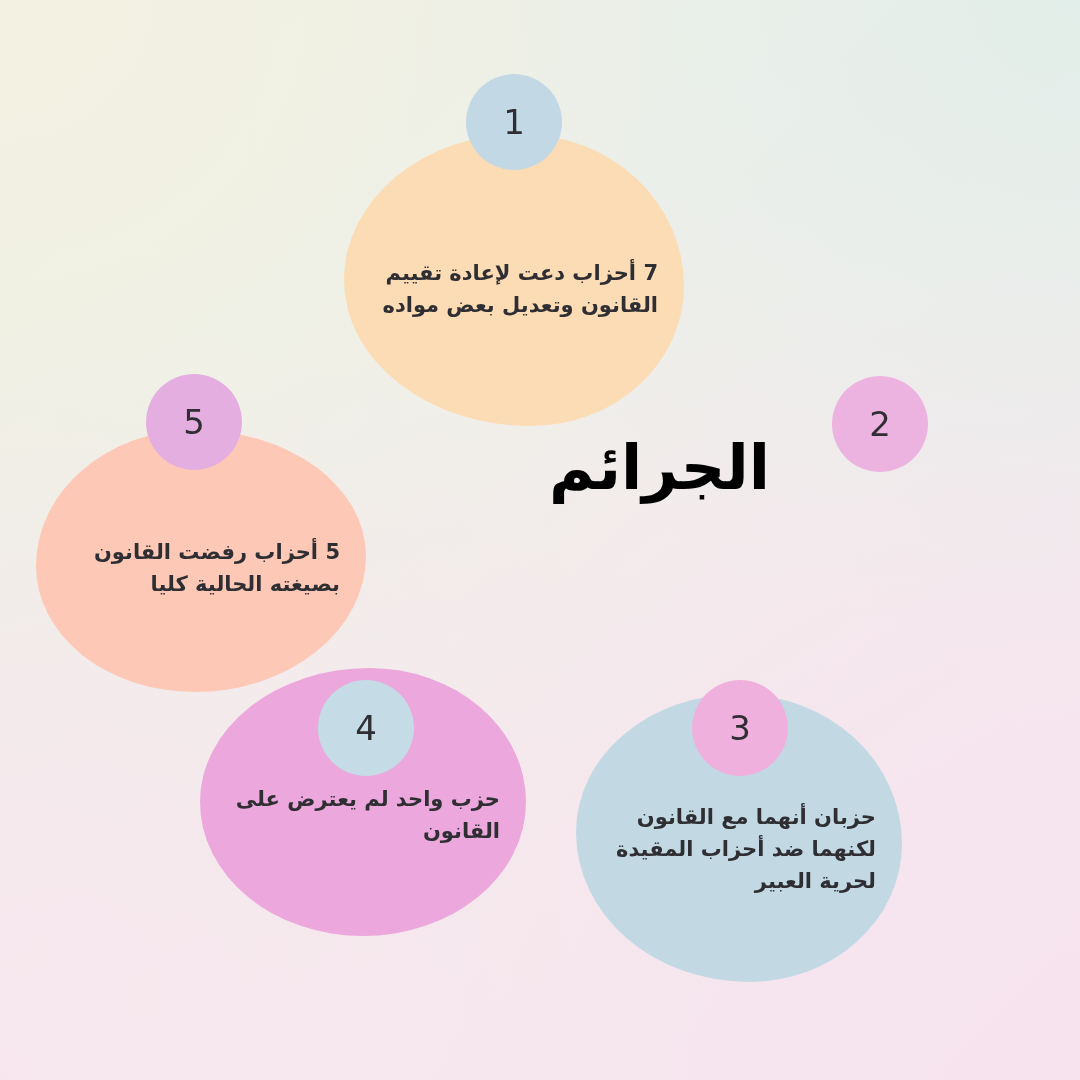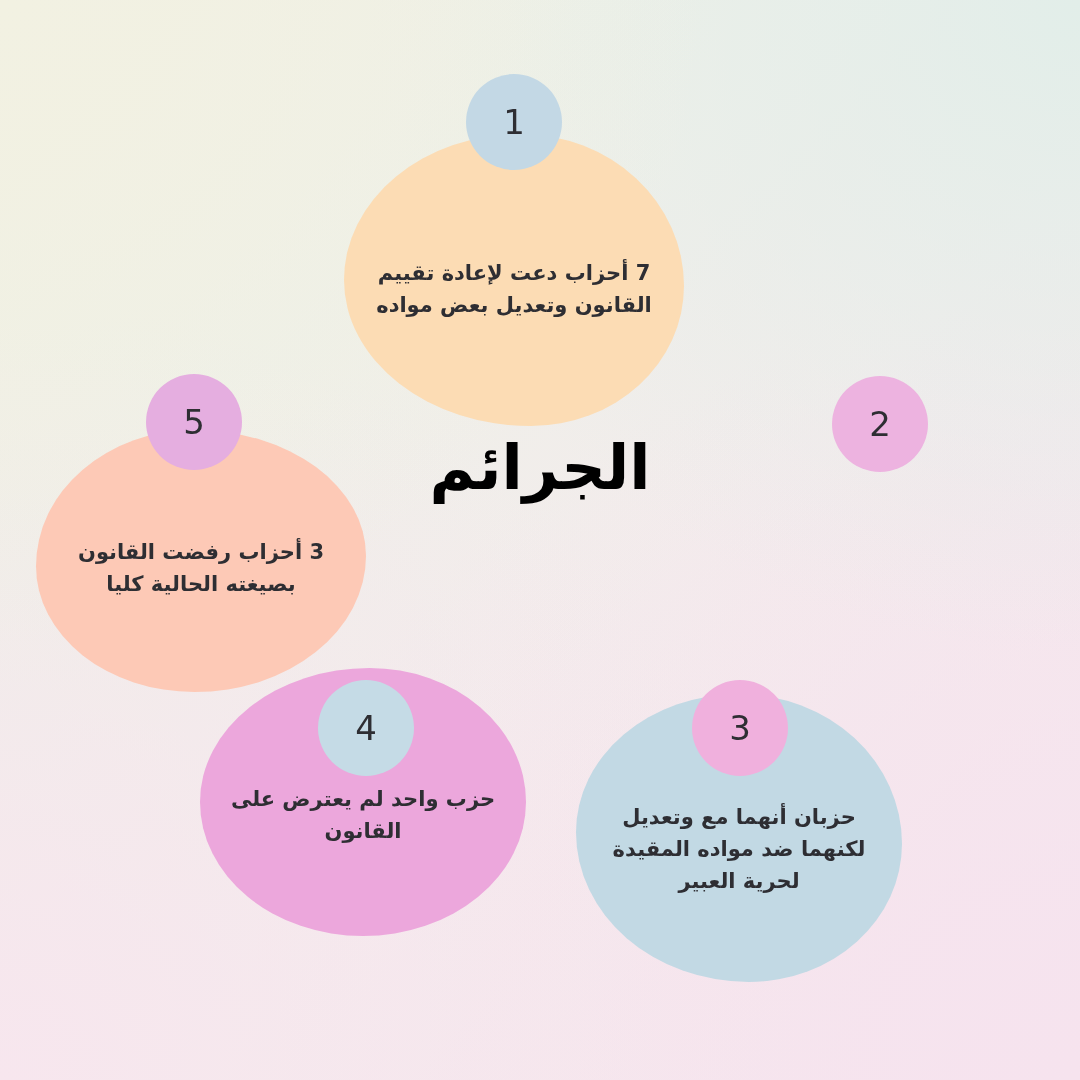--- a/index.html
+++ b/index.html
@@ -28,38 +28,37 @@
       linear-gradient(135deg, #f1f0e3 0%, #eef0e8 28%, #f3ecec 58%, #f6e4ef 100%);
   }
 
   
   .center-title {
     position: absolute;
     left: 50%;
     top: 430px;
     transform: translateX(-50%);
     width: 460px;
-    text-align: center;
+    text-align: right;
     color: #000000;
     font-size: 62px;
     font-weight: 700;
     line-height: 1.22;
     letter-spacing: 0px;
     z-index: 40;
     pointer-events: none;
   }
   .center-title .line { display: block; }
 
   
   .blob {
     position: absolute;
     display: flex;
     align-items: center;
     justify-content: center;
-    text-align: center;
     z-index: 10;
   }
   .blob-text {
     color: #2e2e33;
     font-size: 21px;
     font-weight: 700;
     line-height: 1.52;
     padding: 0 26px;
     width: 100%;
     box-sizing: border-box;
@@ -136,35 +135,35 @@
   </div>
   <div class="badge badge-1">
     <span>1</span>
   </div>
 
   <div class="badge badge-2">
     <span>2</span>
   </div>
 
   <div class="blob blob-3">
-    <div class="blob-text">حزبان أنهما مع وتعديل لكنهما ضد مواده المقيدة لحرية العبير</div>
+    <div class="blob-text">حزبان أنهما مع القانون لكنهما ضد أحزاب المقيدة لحرية العبير</div>
   </div>
   <div class="badge badge-3">
     <span>3</span>
   </div>
 
   <div class="blob blob-4">
     <div class="blob-text">حزب واحد لم يعترض على القانون</div>
   </div>
   <div class="badge badge-4">
     <span>4</span>
   </div>
 
   <div class="blob blob-5">
-    <div class="blob-text">3 أحزاب رفضت القانون بصيغته الحالية كليا</div>
+    <div class="blob-text">5 أحزاب رفضت القانون بصيغته الحالية كليا</div>
   </div>
   <div class="badge badge-5">
     <span>5</span>
   </div>
 
   <div class="center-title">
     <span class="line">الجرائم</span>
   </div>
 
 </div>

